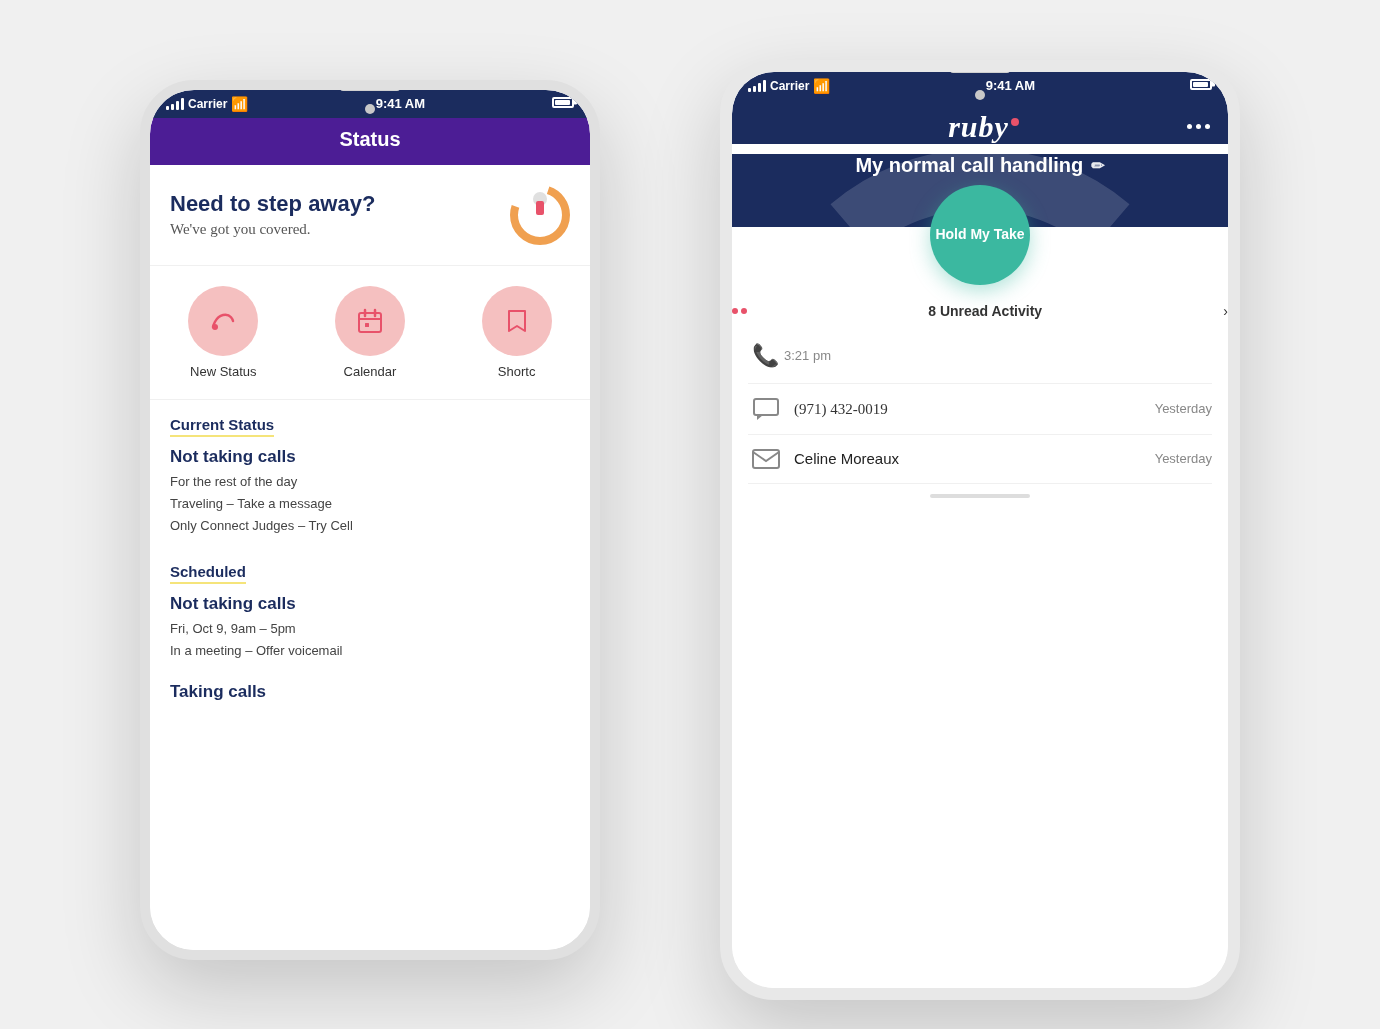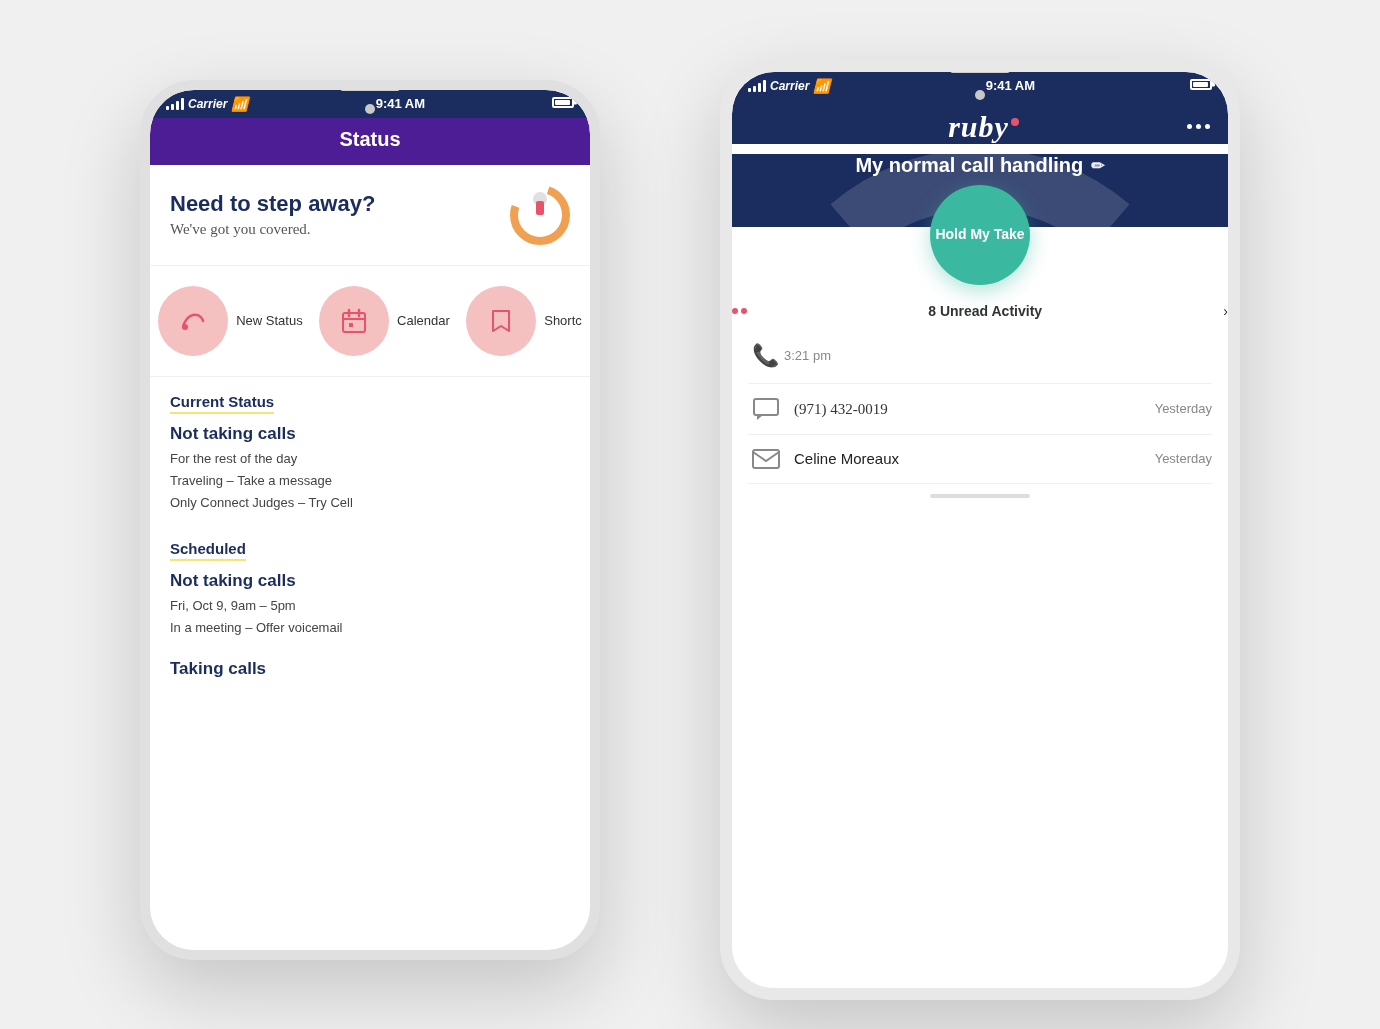--- a/index.html
+++ b/index.html
@@ -129,21 +129,20 @@
       background: #1b2c5e;
       color: #fff;
       font-size: 12px;
       font-weight: 600;
     }
 
     .status-bar .left {
       display: flex;
       align-items: center;
       gap: 4px;
-      font-style: italic;
     }
 
     .status-bar .time {
       font-size: 13px;
       font-weight: 600;
       color: #fff;
     }
 
     .signal-bars {
       display: flex;
@@ -243,21 +242,21 @@
     
     .quick-actions {
       display: flex;
       padding: 20px 0;
       border-bottom: 1px solid #f0f0f0;
       justify-content: space-around;
     }
 
     .action-item {
       display: flex;
-      flex-direction: row;
+      flex-direction: column;
       align-items: center;
       gap: 8px;
       justify-content: center;
     }
 
     .action-circle {
       width: 70px;
       height: 70px;
       border-radius: 50%;
       background: #f5c0c0;

